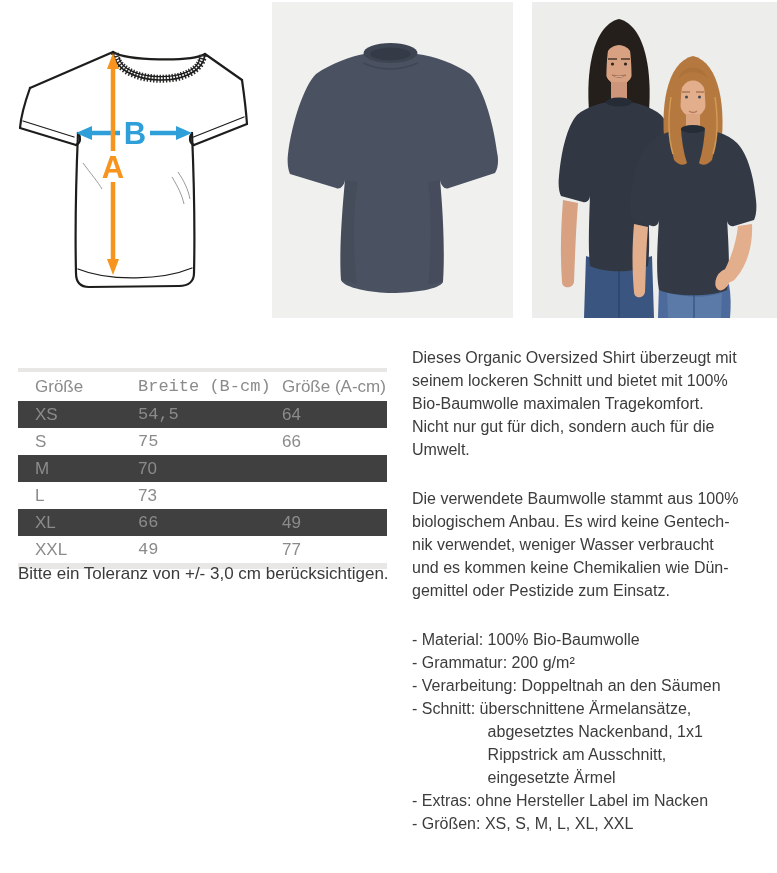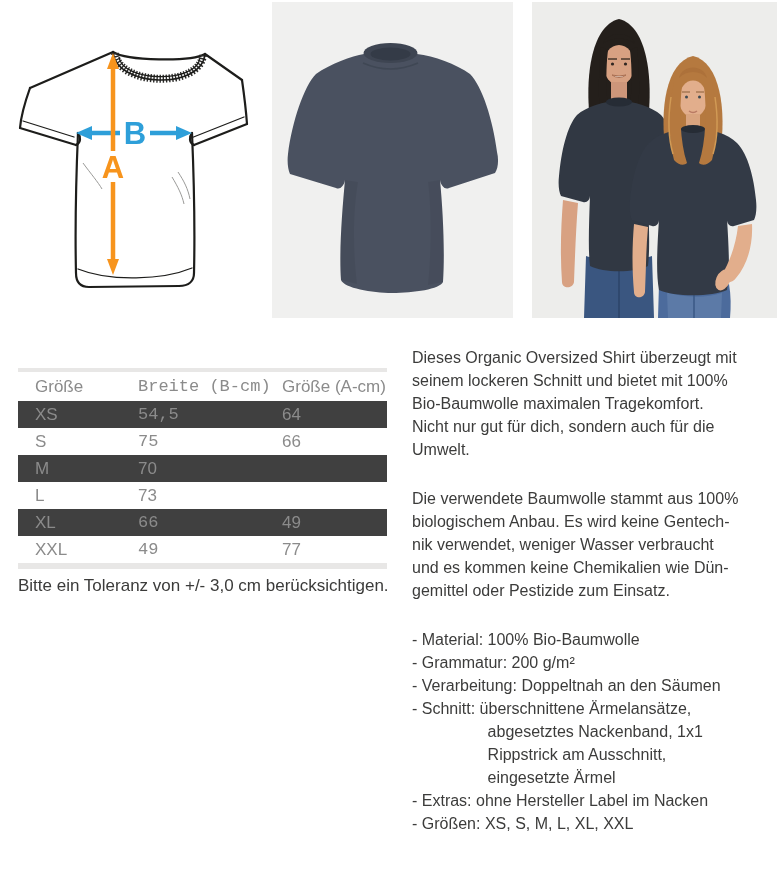--- a/index.html
+++ b/index.html
@@ -20,21 +20,21 @@
   .t-strip{height:4px;background:#e8e7e6;}
   .t-strip.bottom{height:6px;}
   .t-row{display:flex;align-items:center;height:27px;font-size:17px;color:#8b8b8b;}
   .t-row.t-head{height:29px;color:#8b8b8b;}
   .t-row.alt{background:#404040;}
   .c1{width:120px;padding-left:17px;box-sizing:border-box;}
   .c2{width:144px;font-family:Liberation Mono, monospace;}
   .c3{flex:1;}
 
   .tolerance-note{
-    position:absolute;left:18px;top:576px;width:390px;
+    position:absolute;left:18px;top:564px;width:390px;
     font-size:17px;color:#3b3b3a;
   }
 
   .description{
     position:absolute;left:412px;top:346px;width:368px;
     font-size:16px;line-height:23px;color:#3c3c3b;
   }
   .description .block{white-space:pre-wrap;margin:0 0 26px 0;}
   .description .block:last-child{margin-bottom:0;}
 </style>

